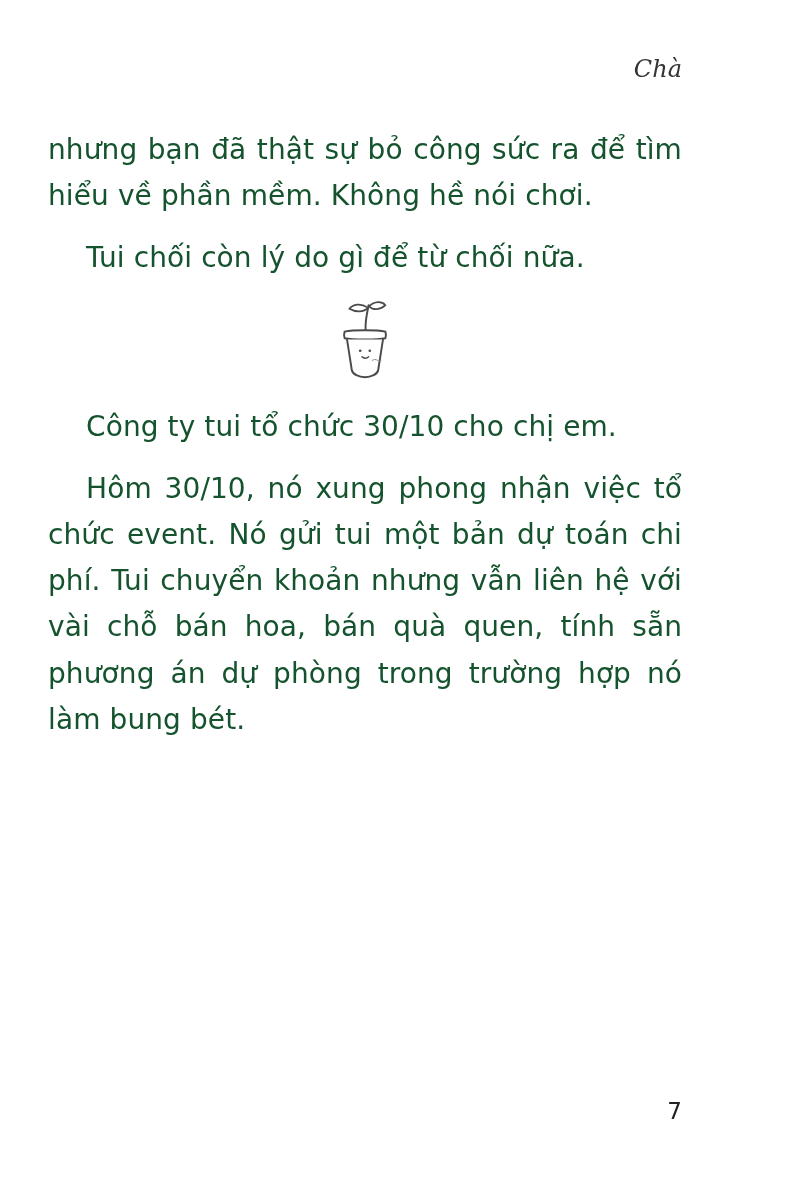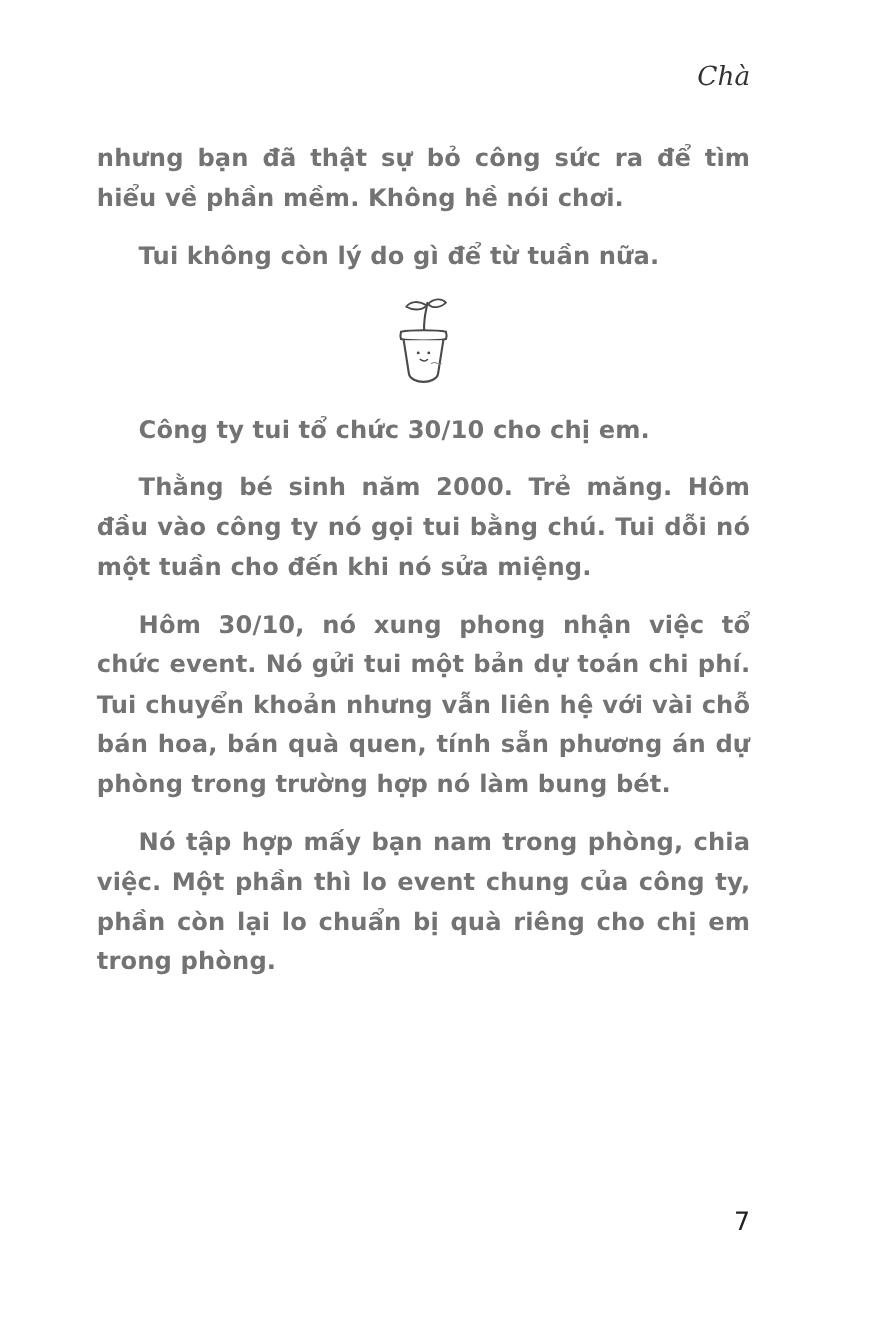--- a/index.html
+++ b/index.html
@@ -6,41 +6,40 @@
   html, body { background: #ffffff; }
   .page {
     position: relative;
     width: 800px;
     height: 1200px;
     margin: 0 auto;
     background: #ffffff;
     font-family: "DejaVu Sans", sans-serif;
     color: #222222;
     overflow: hidden;
-    padding: 55px 118px 0 88px;
+    padding: 55px 118px 0 48px;
   }
   .running-header {
     text-align: right;
     font-family: "DejaVu Serif", serif;
     font-style: italic;
     font-size: 24px;
     color: #333333;
     height: 34px;
   }
   .body-text {
     margin-top: 38px;
   }
   .body-text p {
-    font-size: 22px;
+    font-size: 28px;
     line-height: 1.65;
     text-align: justify;
     margin-bottom: 16px;
-    color: #737373;
+    color: #14532d;
     letter-spacing: 0.1px;
-    font-weight: bold;
   }
   .body-text p.indent {
     text-indent: 38px;
   }
   .divider {
     text-align: center;
     margin: 14px 0 22px 0;
     height: 84px;
   }
   .divider svg {
@@ -57,21 +56,21 @@
 </style>
 </head>
 <body>
 
 <div class="page">
 
   <div class="running-header">Chà</div>
 
   <div class="body-text">
     <p>nhưng bạn đã thật sự bỏ công sức ra để tìm hiểu về phần mềm. Không hề nói chơi.</p>
-    <p class="indent">Tui không còn lý do gì để từ tuần nữa.</p>
+    <p class="indent">Tui chối còn lý do gì để từ chối nữa.</p>
 
     <div class="divider">
       <span>
         <svg width="72" height="84" viewBox="0 0 60 70" fill="none" xmlns="http://www.w3.org/2000/svg">
 
           <path d="M33 6 C 32 12, 30 18, 30.5 27" stroke="#4a4a4a" stroke-width="1.6" fill="none" stroke-linecap="round"></path>
 
           <path d="M32.5 8 C 26 4, 20 5, 17 9 C 22 12, 29 12, 32.5 8 Z" stroke="#4a4a4a" stroke-width="1.4" fill="#ffffff"></path>
 
           <path d="M33.5 7 C 38 2.5, 44 2.5, 47 6 C 43 10, 36.5 10.5, 33.5 7 Z" stroke="#4a4a4a" stroke-width="1.4" fill="#ffffff"></path>
@@ -83,20 +82,18 @@
           <circle cx="26" cy="44" r="1.1" fill="#4a4a4a"></circle>
           <circle cx="34" cy="44" r="1.1" fill="#4a4a4a"></circle>
           <path d="M27.5 49 C 29.5 50.5, 31.5 50.5, 33 49" stroke="#4a4a4a" stroke-width="1.2" fill="none" stroke-linecap="round"></path>
 
           <path d="M36 52 c 1.5 -1, 3 -1, 4.5 0 c 1 0.7, 2 0.7, 3 0" stroke="#8a8a8a" stroke-width="0.8" fill="none" stroke-linecap="round"></path>
         </svg>
       </span>
     </div>
 
     <p class="indent">Công ty tui tổ chức 30/10 cho chị em.</p>
-    <p class="indent">Thằng bé sinh năm 2000. Trẻ măng. Hôm đầu vào công ty nó gọi tui bằng chú. Tui dỗi nó một tuần cho đến khi nó sửa miệng.</p>
     <p class="indent">Hôm 30/10, nó xung phong nhận việc tổ chức event. Nó gửi tui một bản dự toán chi phí. Tui chuyển khoản nhưng vẫn liên hệ với vài chỗ bán hoa, bán quà quen, tính sẵn phương án dự phòng trong trường hợp nó làm bung bét.</p>
-    <p class="indent">Nó tập hợp mấy bạn nam trong phòng, chia việc. Một phần thì lo event chung của công ty, phần còn lại lo chuẩn bị quà riêng cho chị em trong phòng.</p>
   </div>
 
   <div class="page-number">7</div>
 
 </div>
 
 </body></html>

